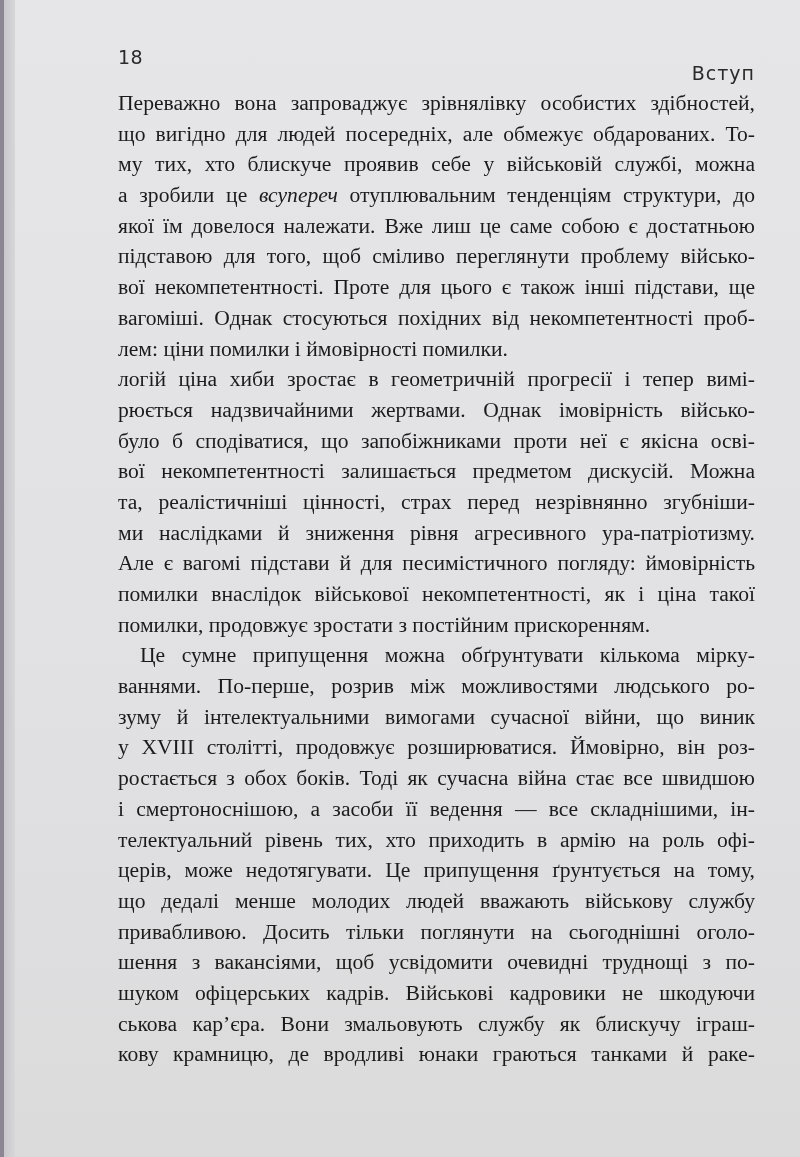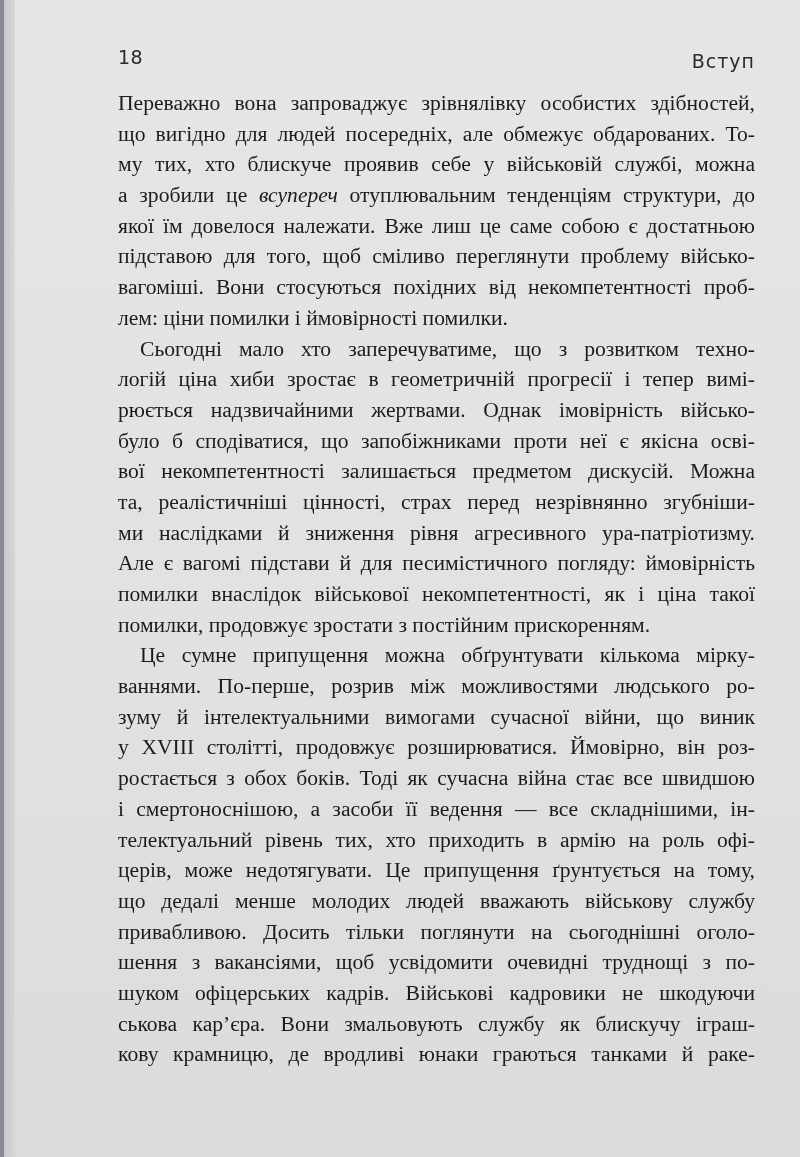--- a/index.html
+++ b/index.html
@@ -41,21 +41,21 @@
       font-size: 19px;
       color: #2a2a2a;
       letter-spacing: 0.5px;
     }
     .folio {
       position: absolute;
       left: 0; top: 0;
     }
     .chapter {
       position: absolute;
-      right: 0; top: 4px;
+      right: 0; top: 16px;
       letter-spacing: 1px;
     }
     .body-text {
       position: absolute;
       top: 88px;
       left: 118px;
       width: 637px;
       font-family: "Liberation Serif", serif;
       font-size: 21.6px;
       line-height: 30.7px;
@@ -97,25 +97,25 @@
 </div>
 
 <div class="body-text" id="body-text">
     <p>
       <span class="line">Переважно вона запроваджує зрівнялівку особистих здібностей,</span>
       <span class="line">що вигідно для людей посередніх, але обмежує обдарованих. То-</span>
       <span class="line">му тих, хто блискуче проявив себе у військовій службі, можна</span>
       <span class="line"><span>а зробили це </span><span class="italic">всупереч</span><span> отуплювальним тенденціям структури, до</span></span>
       <span class="line">якої їм довелося належати. Вже лиш це саме собою є достатньою</span>
       <span class="line">підставою для того, щоб сміливо переглянути проблему військо-</span>
-      <span class="line">вагоміші. Вони стосуються похідних від некомпетентності проб-</span>
+      <span class="line">вої некомпетентності. Проте для цього є також інші підстави, ще</span>
+      <span class="line">вагоміші. Однак стосуються похідних від некомпетентності проб-</span>
       <span class="line last">лем: ціни помилки і ймовірності помилки.</span>
     </p>
     <p>
-      <span class="line indent">Сьогодні мало хто заперечуватиме, що з розвитком техно-</span>
       <span class="line">логій ціна хиби зростає в геометричній прогресії і тепер вимі-</span>
       <span class="line">рюється надзвичайними жертвами. Однак імовірність військо-</span>
       <span class="line">було б сподіватися, що запобіжниками проти неї є якісна осві-</span>
       <span class="line">вої некомпетентності залишається предметом дискусій. Можна</span>
       <span class="line">та, реалістичніші цінності, страх перед незрівнянно згубніши-</span>
       <span class="line">ми наслідками й зниження рівня агресивного ура-патріотизму.</span>
       <span class="line">Але є вагомі підстави й для песимістичного погляду: ймовірність</span>
       <span class="line">помилки внаслідок військової некомпетентності, як і ціна такої</span>
       <span class="line last">помилки, продовжує зростати з постійним прискоренням.</span>
     </p>

